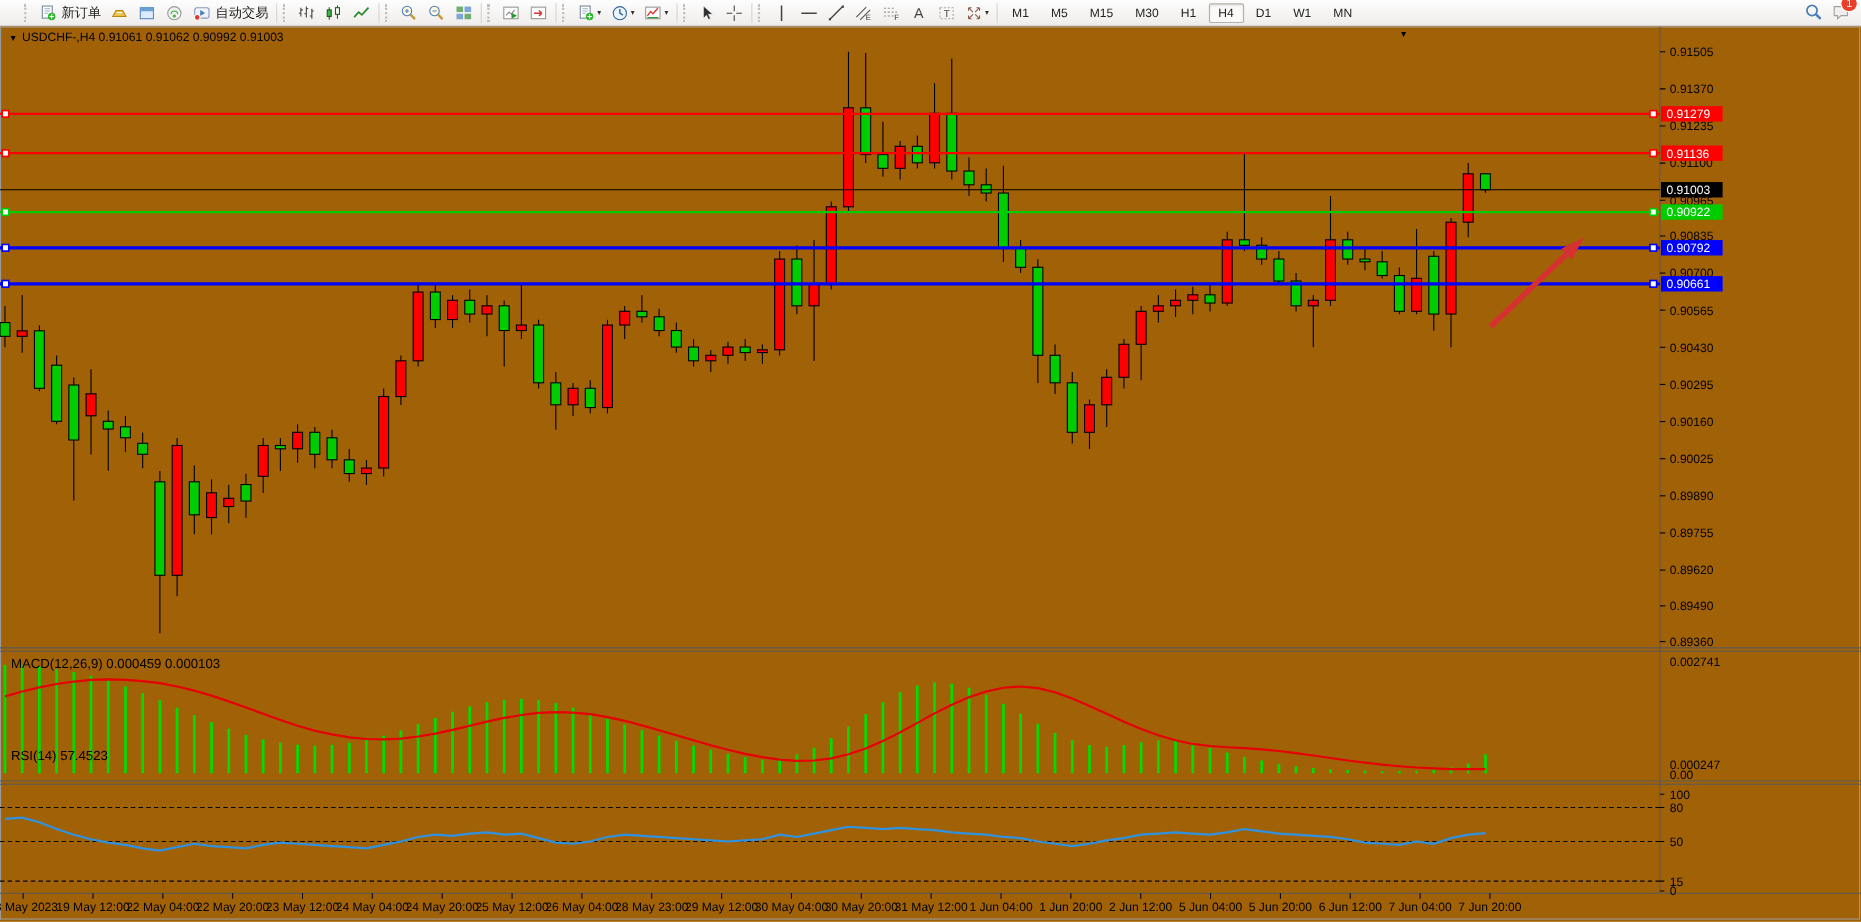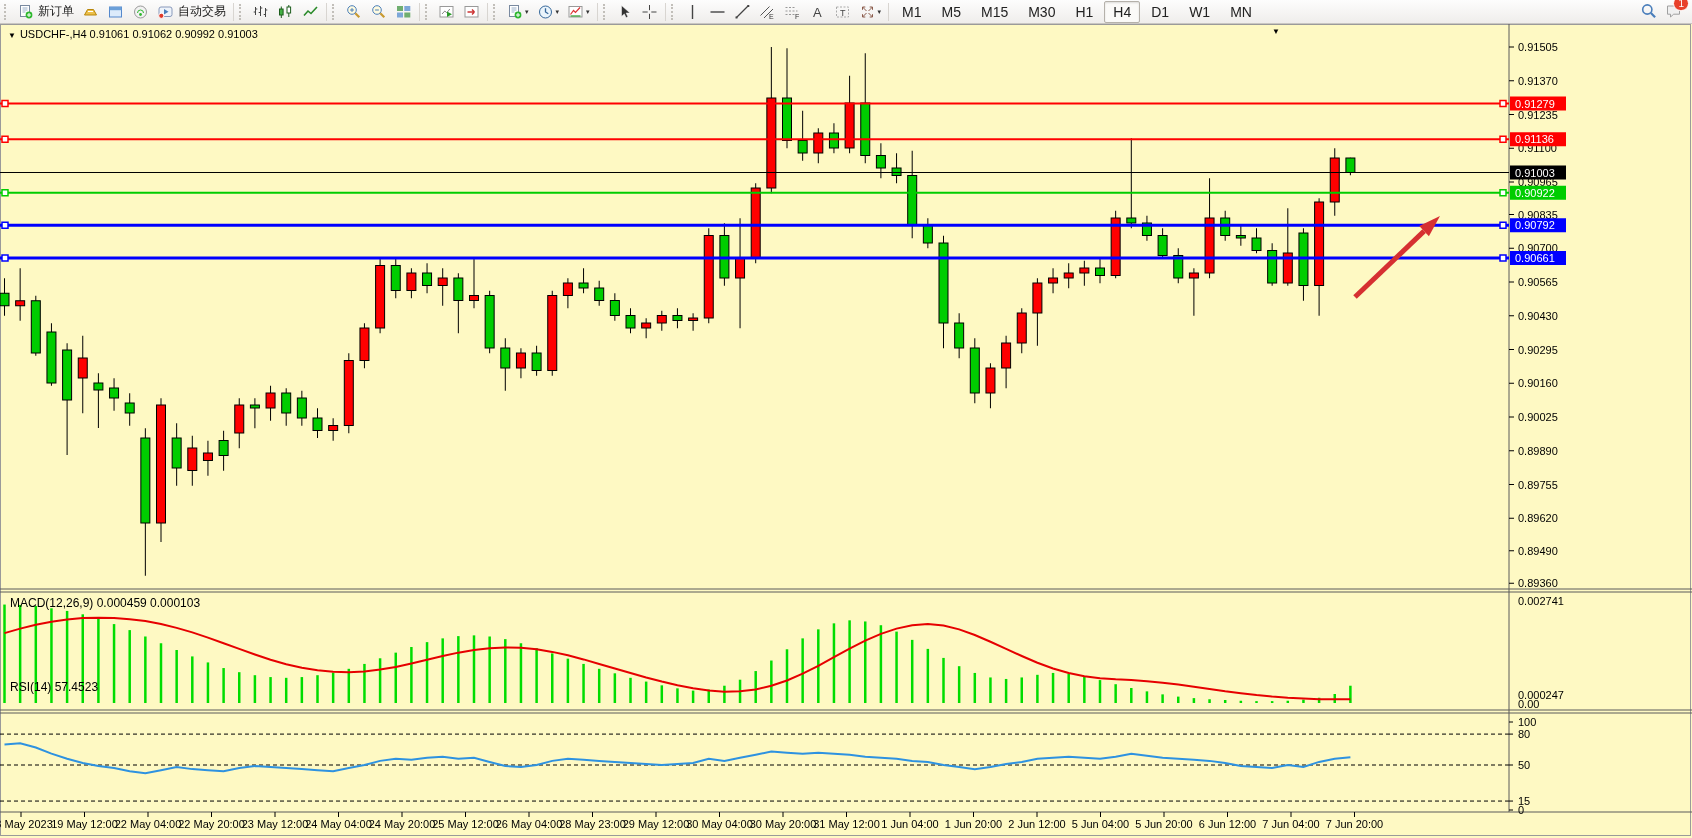--- a/index.html
+++ b/index.html
@@ -1,33 +1,33 @@
 <!DOCTYPE html>
 <html><head>
 <meta charset="utf-8">
 <style>
   html,body{margin:0;padding:0;width:1692px;height:838px;overflow:hidden;
     font-family:"Liberation Sans",sans-serif;background:#eef0f2;}
   
   .toolbar{position:absolute;left:0;top:0;width:1692px;height:24px;
     background:linear-gradient(#fdfdfd,#efedeb);border-bottom:1px solid #c9c6c2;
-    display:flex;align-items:center;padding-left:2px;box-sizing:border-box;}
+    display:flex;align-items:center;padding-left:20px;box-sizing:border-box;}
   .tb-grip{width:4px;height:16px;border-left:2px dotted #c2bfba;margin:0 3px 0 2px;}
   .tb-sep{width:1px;height:18px;background:#d8d5d1;margin:0 3px;}
   .tb-btn{display:flex;align-items:center;height:20px;padding:1px 3px;border:1px solid transparent;
     border-radius:2px;cursor:default;}
   .tb-btn .lbl{font-size:12px;color:#1a1a1a;margin-left:4px;white-space:nowrap;}
   .caret{font-size:7px;color:#333;margin-left:2px;}
-  .tf-btn{font-size:14px;color:#222;padding:2px 8px;margin:0 1px;border:1px solid transparent;border-radius:2px;}
+  .tf-btn{font-size:11px;color:#222;padding:2px 8px;margin:0 1px;border:1px solid transparent;border-radius:2px;}
   .tf-active{background:#fbfaf8;border:1px solid #b5b1aa;box-shadow:inset 0 1px 2px rgba(0,0,0,.12);}
   .tb-right{position:absolute;right:6px;top:1px;display:flex;align-items:center;height:20px;}
   .badge{position:absolute;right:-4px;top:-4px;background:#e8402a;color:#fff;font-size:10px;
     border-radius:8px;padding:0 4px;line-height:13px;border:1px solid #fff;}
   
-  .chart-area{position:absolute;left:0;top:24px;width:1692px;height:814px;background:#fef9c3;}
+  .chart-area{position:absolute;left:0;top:24px;width:1692px;height:814px;background:#a16207;}
   .chart-title{position:absolute;left:8px;top:4px;font-size:11px;color:#000;z-index:5;}
   .chart-title .tri{font-size:8px;margin-right:4px;}
   .pane-label{position:absolute;left:10px;font-size:12px;color:#000;z-index:5;}
   .collapse-tri{position:absolute;left:1272px;top:3px;font-size:8px;color:#000;z-index:5;}
   svg text{font-family:"Liberation Sans",sans-serif;}
 </style>
 </head>
 <body>
 
 <div class="toolbar" id="toolbar">

